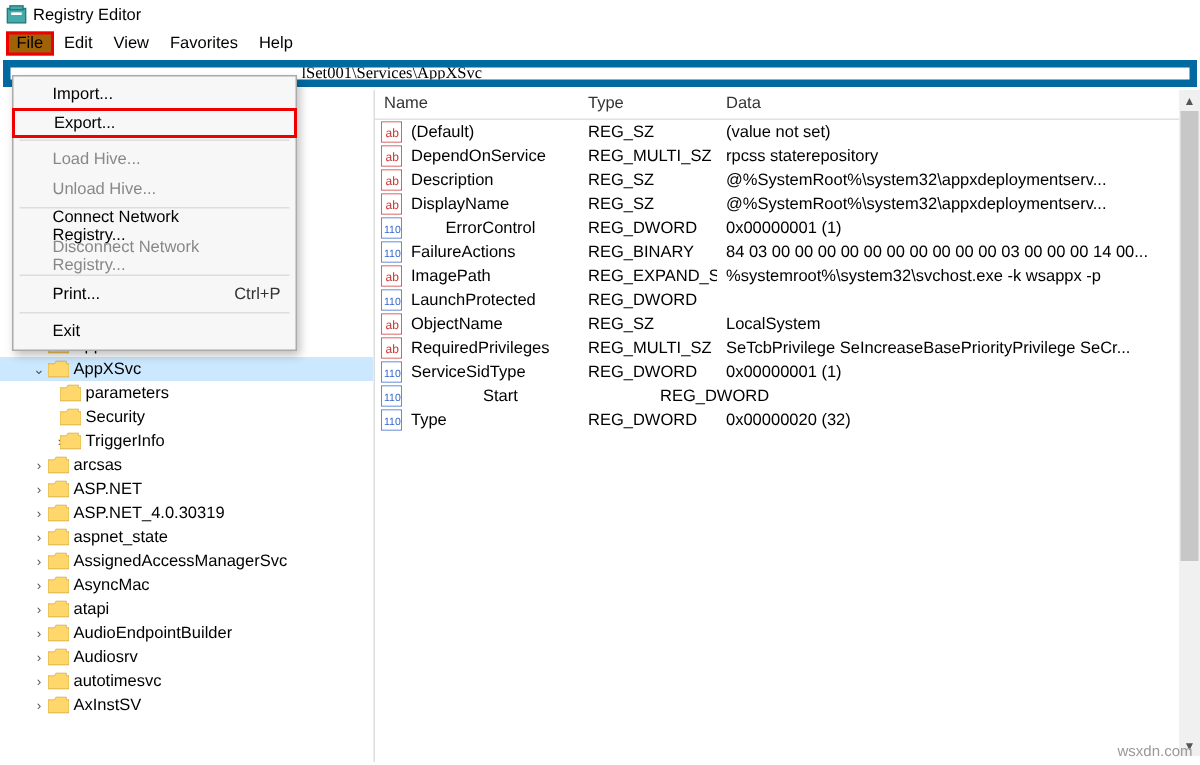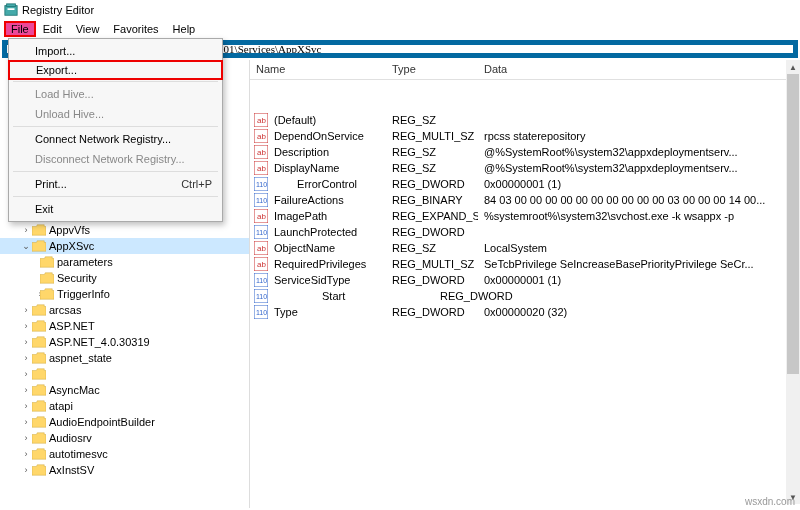--- a/index.html
+++ b/index.html
@@ -2,44 +2,44 @@
 <html><head>
 <meta charset="utf-8">
 <style>
 * { box-sizing: border-box; margin: 0; padding: 0; }
 body { font-family: "Segoe UI", Tahoma, sans-serif; font-size: 11px; background: #fff; width: 800px; height: 510px; overflow: hidden; position: relative; }
 .titlebar { height: 20px; display: flex; align-items: center; padding: 0 4px; }
 .titlebar .icon { width: 14px; height: 14px; margin-right: 4px; display: inline-flex; align-items: center; justify-content: center; }
 .titlebar .title { color: #000; font-size: 11px; }
 .menubar { height: 18px; display: flex; align-items: center; padding-left: 4px; position: relative; }
 .menu-item { padding: 1px 7px; cursor: default; font-size: 11px; }
-.menu-item.highlight { border: 2px solid #e00; background: #ec4899; padding: 0 5px; position: relative; z-index: 10; }
+.menu-item.highlight { border: 2px solid #e00; background: #a16207; padding: 0 5px; position: relative; z-index: 10; }
 .addressbar { height: 22px; display: flex; align-items: center; padding: 0 2px; }
 .addr-input { flex: 1; height: 18px; font-size: 11px; padding: 0 4px; border: 5px solid #0369a1; font-family: Liberation Serif, serif; }
 .content { display: flex; height: 448px; }
 .tree { width: 250px; border-right: 1px solid #ddd; overflow-y: auto; overflow-x: hidden; padding-top: 2px; }
 .tree-item { display: flex; align-items: center; height: 16px; padding-left: 20px; cursor: default; white-space: nowrap; }
 .tree-item.sel { background: #cce8ff; }
 .twist { width: 12px; display: inline-flex; justify-content: center; color: #555; font-size: 9px; }
 .folder-ico { width: 14px; height: 12px; margin-right: 3px; display: inline-flex; }
 .folder-ico svg { width: 14px; height: 12px; }
 .tree-label { font-size: 11px; }
 .tree-item.child { padding-left: 40px; }
 .tree-item.child .twist { width: 0; }
-.listpane { flex: 1; display: flex; flex-direction: column; gap: 32px; }
+.listpane { flex: 1; display: flex; flex-direction: column; }
 .list-header { display: flex; height: 20px; border-bottom: 1px solid #e0e0e0; }
 .list-header div { padding: 3px 6px; font-size: 11px; color: #333; }
 .col-name { width: 136px; }
 .col-type { width: 92px; }
 .col-data { flex: 1; }
 .list-body { flex: 1; overflow: auto; }
 .list-row { display: flex; height: 16px; align-items: center; }
 .list-row .cell { padding: 0 6px; font-size: 11px; white-space: nowrap; overflow: hidden; }
 .val-ico { width: 14px; height: 14px; margin-left: 4px; display: inline-flex; }
-.dropdown { position: absolute; left: 8px; top: 38px; width: 215px; background: #f7f7f7; border: 1px solid #aaa; box-shadow: 2px 3px 6px rgba(0,0,0,.25); z-index: 100; padding: 2px 0; }
+.dropdown { position: absolute; left: 8px; top: 50px; width: 190px; background: #f7f7f7; border: 1px solid #aaa; box-shadow: 2px 3px 6px rgba(0,0,0,.25); z-index: 100; padding: 2px 0; }
 .dropdown .mi { height: 20px; display: flex; align-items: center; padding: 0 26px 0 26px; font-size: 11px; position: relative; }
 .dropdown .mi.dis { color: #888; }
 .dropdown .sep { height: 1px; background: #ddd; margin: 2px 4px; }
 .dropdown .mi.highlight { border: 2px solid #e00; margin: -1px; z-index: 5; }
 .dropdown .mi .shortcut { position: absolute; right: 10px; color: #333; }
 .watermark { position: absolute; right: 5px; bottom: 3px; font-size: 10px; color: #999; }
 .scrollbar-v { position: absolute; right: 0; top: 60px; width: 14px; height: 444px; background: #f0f0f0; }
 .scrollbar-v .thumb { position: absolute; left: 1px; width: 12px; background: #c7c7c7; top: 14px; height: 300px; }
 .scrollbar-v .arrow { position: absolute; left: 0; width: 14px; height: 14px; display: flex; align-items: center; justify-content: center; font-size: 8px; color: #555; }
 .scrollbar-v .arrow.up { top: 0; }
@@ -244,20 +244,21 @@
         </span>
         <span class="tree-label">aspnet_state</span>
       </div>
       <div class="tree-item">
         <span class="twist">›</span>
         <span class="folder-ico">
           <svg viewBox="0 0 16 12">
             <path d="M0 2 L5 2 L6 0 L14 0 L14 2 L16 2 L16 12 L0 12 Z" fill="#ffd76a" stroke="#c9a23a" stroke-width="0.5"></path>
           </svg>
         </span>
+        <span class="tree-label">AssignedAccessManagerSvc</span>
       </div>
       <div class="tree-item">
         <span class="twist">›</span>
         <span class="folder-ico">
           <svg viewBox="0 0 16 12">
             <path d="M0 2 L5 2 L6 0 L14 0 L14 2 L16 2 L16 12 L0 12 Z" fill="#ffd76a" stroke="#c9a23a" stroke-width="0.5"></path>
           </svg>
         </span>
         <span class="tree-label">AsyncMac</span>
       </div>
@@ -316,20 +317,21 @@
     <div class="list-body" id="listbody">
         <div class="list-row">
           <span class="val-ico">
             <svg viewBox="0 0 14 14">
               <rect width="14" height="14" fill="#fff" stroke="#c33" stroke-width="1"></rect>
               <text x="3" y="10" font-size="8" fill="#c33" font-family="sans-serif">ab</text>
             </svg>
           </span>
           <div class="cell col-name" style="width: 118px;">(Default)</div>
           <div class="cell col-type">REG_SZ</div>
+          <div class="cell col-data">(value not set)</div>
         </div>
         <div class="list-row">
           <span class="val-ico">
             <svg viewBox="0 0 14 14">
               <rect width="14" height="14" fill="#fff" stroke="#c33" stroke-width="1"></rect>
               <text x="3" y="10" font-size="8" fill="#c33" font-family="sans-serif">ab</text>
             </svg>
           </span>
           <div class="cell col-name" style="width: 118px;">DependOnService</div>
           <div class="cell col-type">REG_MULTI_SZ</div>

